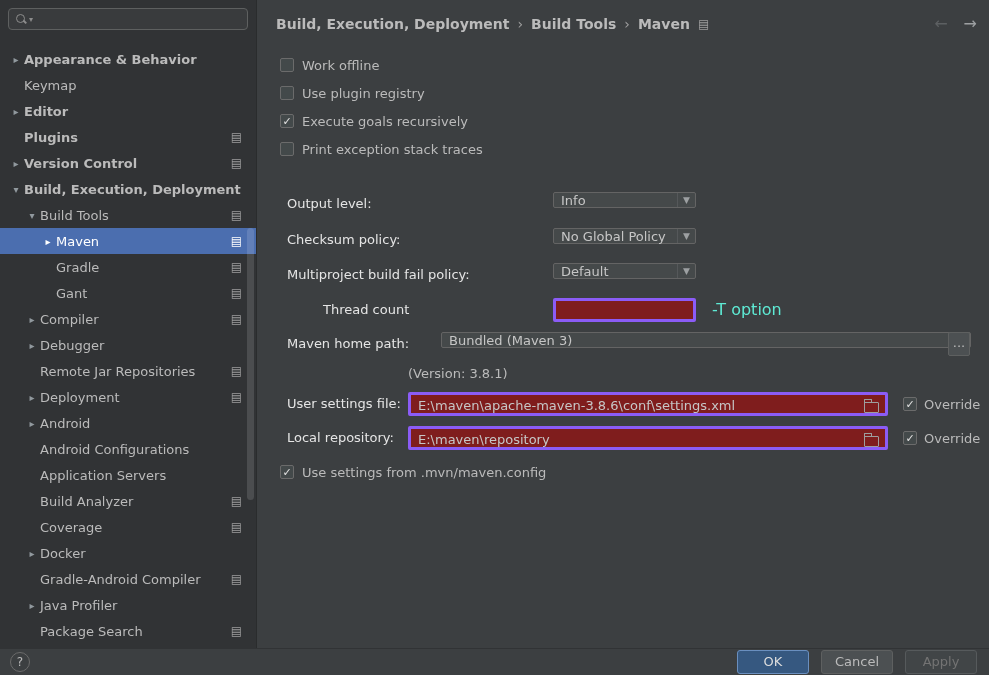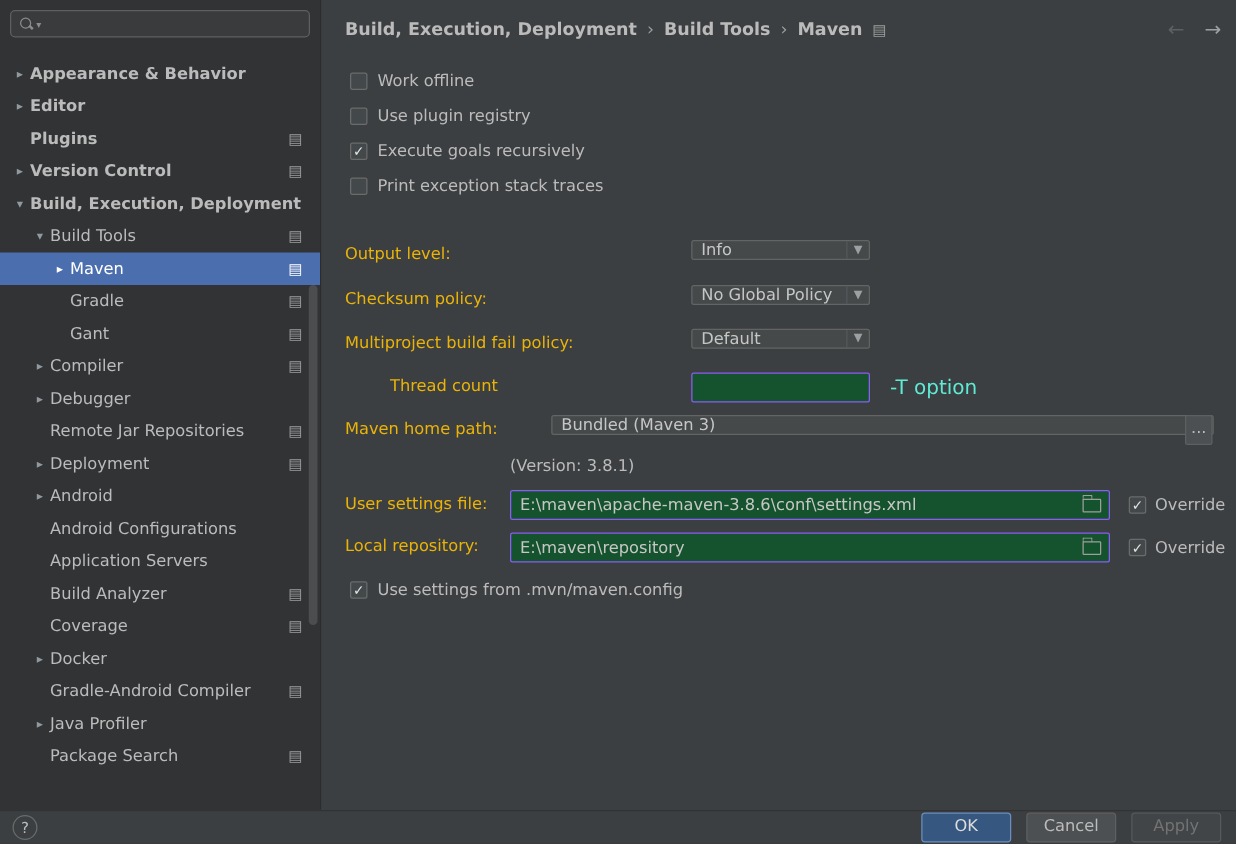--- a/index.html
+++ b/index.html
@@ -33,25 +33,25 @@
   .crumb-icon { color:#9e9e9e; font-size:12px; font-weight:normal; }
   .navarrows { position:absolute; top:14px; right:12px; font-size:16px; display:flex; gap:16px; }
   .nav-back { color:#5d6062; }
   .nav-fwd { color:#9da0a2; }
 
   .opts { position:absolute; left:23px; top:51px; }
   .cb-row { display:flex; align-items:center; height:28px; gap:8px; cursor:default; }
   .cb { width:14px; height:14px; border:1px solid #6b6b6b; background:#43494a; border-radius:2px; display:inline-flex; align-items:center; justify-content:center; color:#e3e3e3; font-size:11px; line-height:1; flex:0 0 14px; }
   .cb.checked::after { content:"✓"; }
 
-  .flabel { position:absolute; left:19px; height:24px; line-height:24px; color:#eab308; }
+  .flabel { position:absolute; left:30px; height:24px; line-height:24px; color:#e5e5e5; }
   .select { position:absolute; height:16px; background:#45494a; border:1px solid #646464; border-radius:2px; display:flex; align-items:center; }
   .select .val { padding:0 7px; flex:1; color:#c6c6c6; white-space:nowrap; overflow:hidden; }
   .select .dd { width:18px; align-self:stretch; display:flex; align-items:center; justify-content:center; color:#9da0a2; font-size:9px; border-left:1px solid #55585a; }
-  .textfield { position:absolute; height:24px; background:#14532d; border:1px solid #8b5cf6; border-radius:2px; display:flex; align-items:center; }
+  .textfield { position:absolute; height:24px; background:#7f1d1d; border:3px solid #8b5cf6; border-radius:2px; display:flex; align-items:flex-end; }
   .textfield .val { padding:0 7px; flex:1; color:#c6c6c6; white-space:nowrap; overflow:hidden; }
   .folder { position:relative; width:15px; height:11px; margin-right:6px; border:1px solid #9e9e9e; border-radius:1px; flex:0 0 15px; }
   .folder::before { content:""; position:absolute; left:-1px; top:-4px; width:6px; height:3px; border:1px solid #9e9e9e; border-bottom:none; border-radius:1px 1px 0 0; }
   .hint { position:absolute; height:24px; line-height:24px; color:#5eead4; font-size:16px; }
   .version { position:absolute; color:#bbbbbb; }
   .browse-btn { position:absolute; width:22px; height:24px; background:#4c5052; border:1px solid #5e6060; border-radius:2px; color:#bbbbbb; text-align:center; line-height:20px; font-size:13px; }
   .ovr { position:absolute; display:flex; align-items:center; gap:7px; height:24px; }
 
   
   .footer { position:absolute; left:0; right:0; bottom:0; height:27px; background:#3c3f41; border-top:1px solid #313335; }
@@ -71,20 +71,25 @@
       <span class="mag"></span>
       <span class="mag-dd">▾</span>
       <span class="search-text"></span>
     </div>
     <div class="tree">
         <div class="tree-row bold" style="padding-left: 8px;">
       <span class="arrow">▸</span>
       <span class="lbl">Appearance &amp; Behavior</span>
 
     </div>
+        <div class="tree-row" style="padding-left: 8px;">
+      <span class="arrow"></span>
+      <span class="lbl">Keymap</span>
+
+    </div>
         <div class="tree-row bold" style="padding-left: 8px;">
       <span class="arrow">▸</span>
       <span class="lbl">Editor</span>
 
     </div>
         <div class="tree-row bold" style="padding-left: 8px;">
       <span class="arrow"></span>
       <span class="lbl">Plugins</span>
       <span class="mon">▤</span>
     </div>

